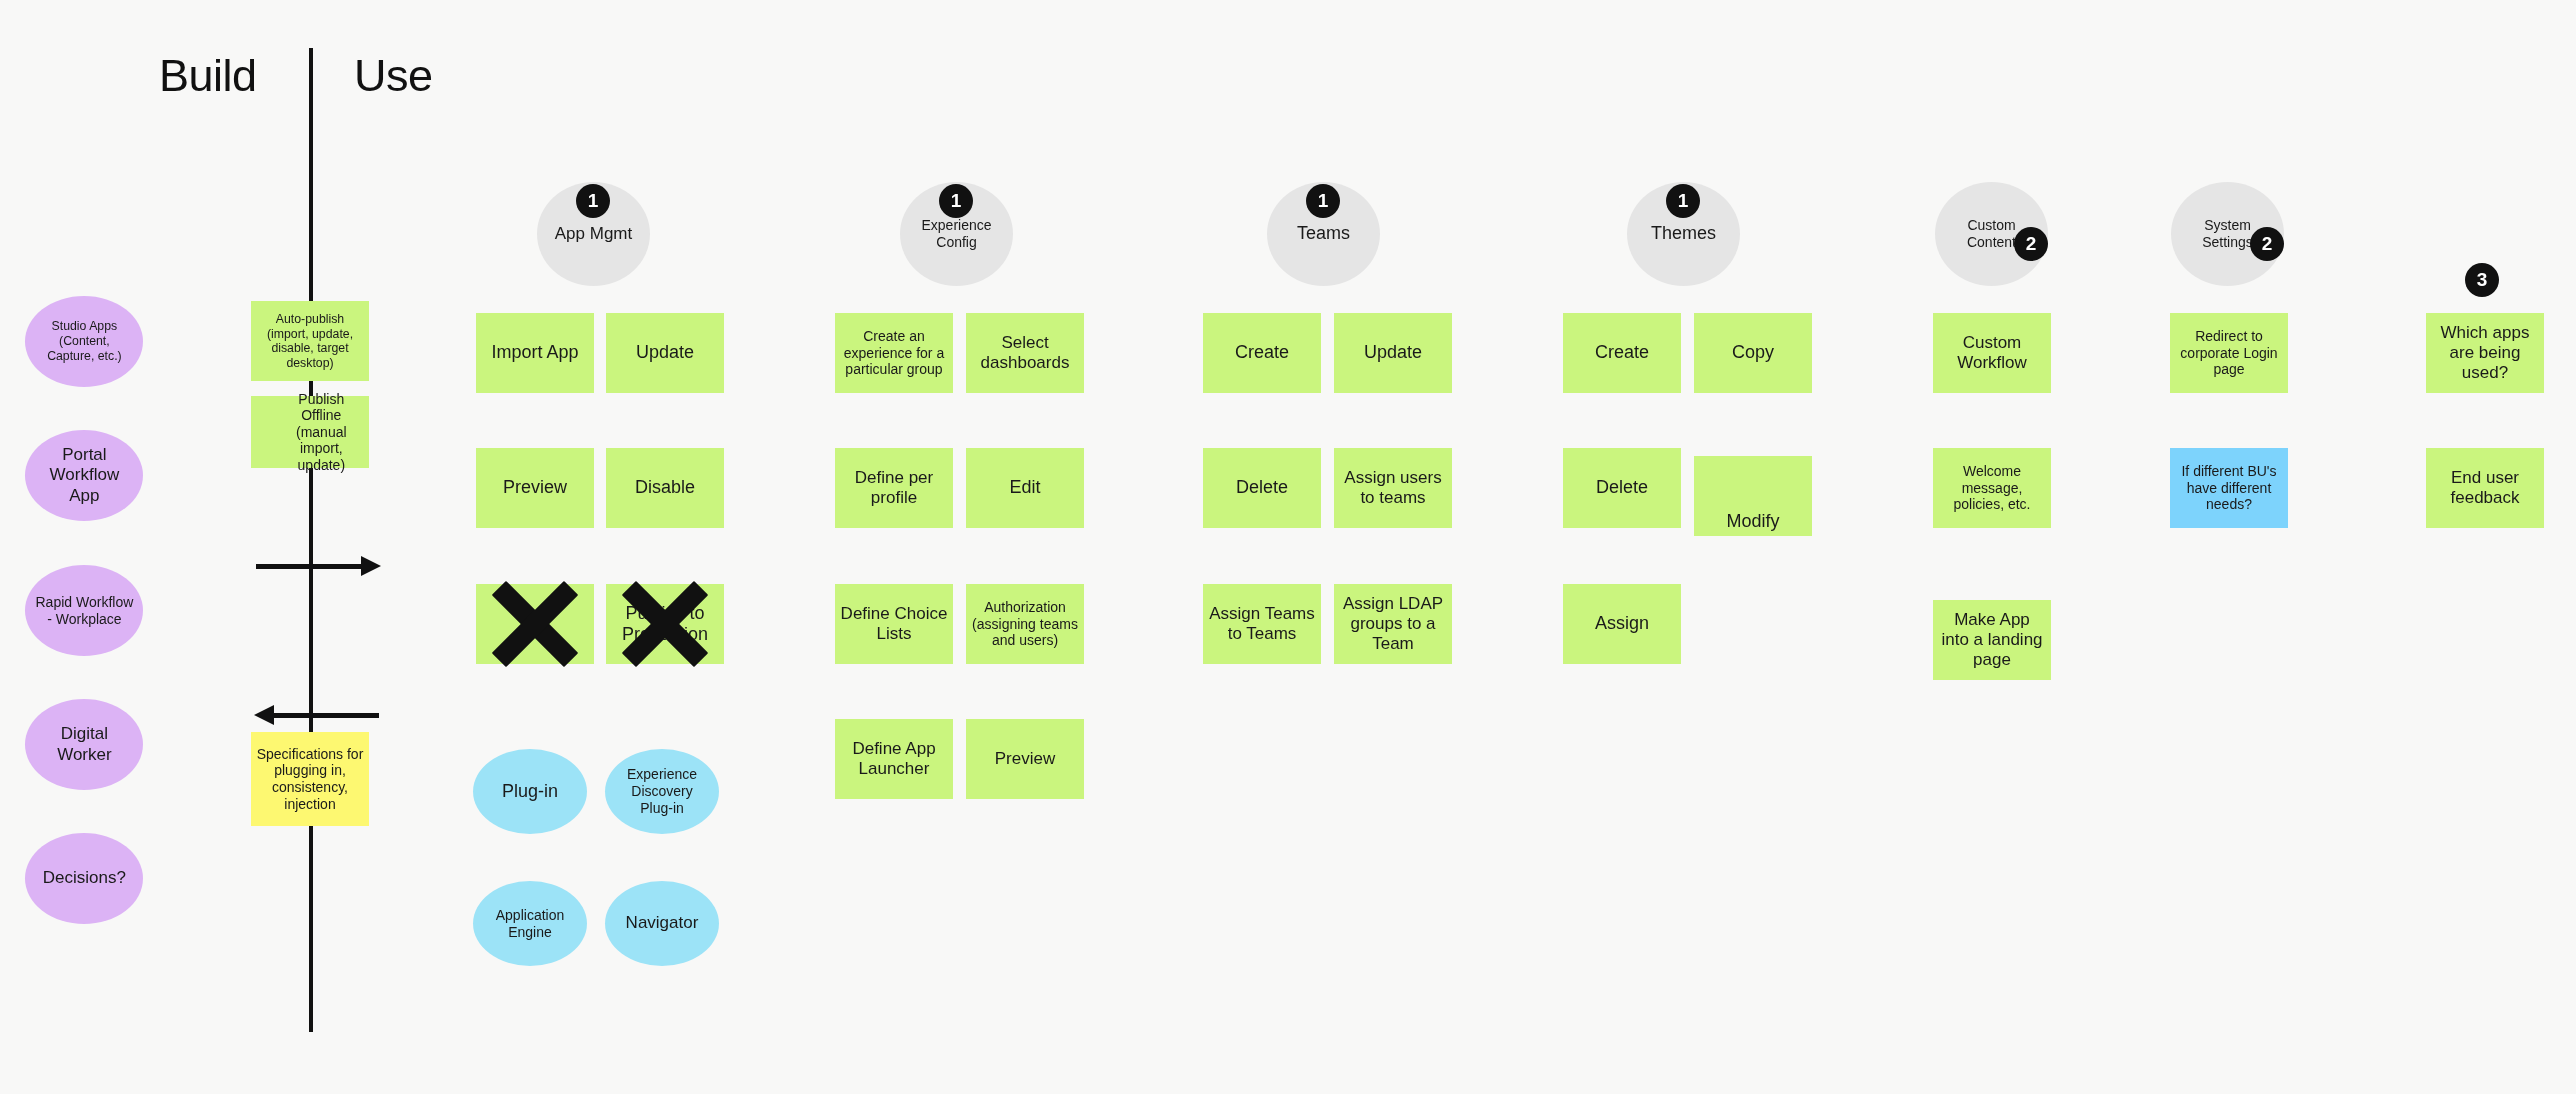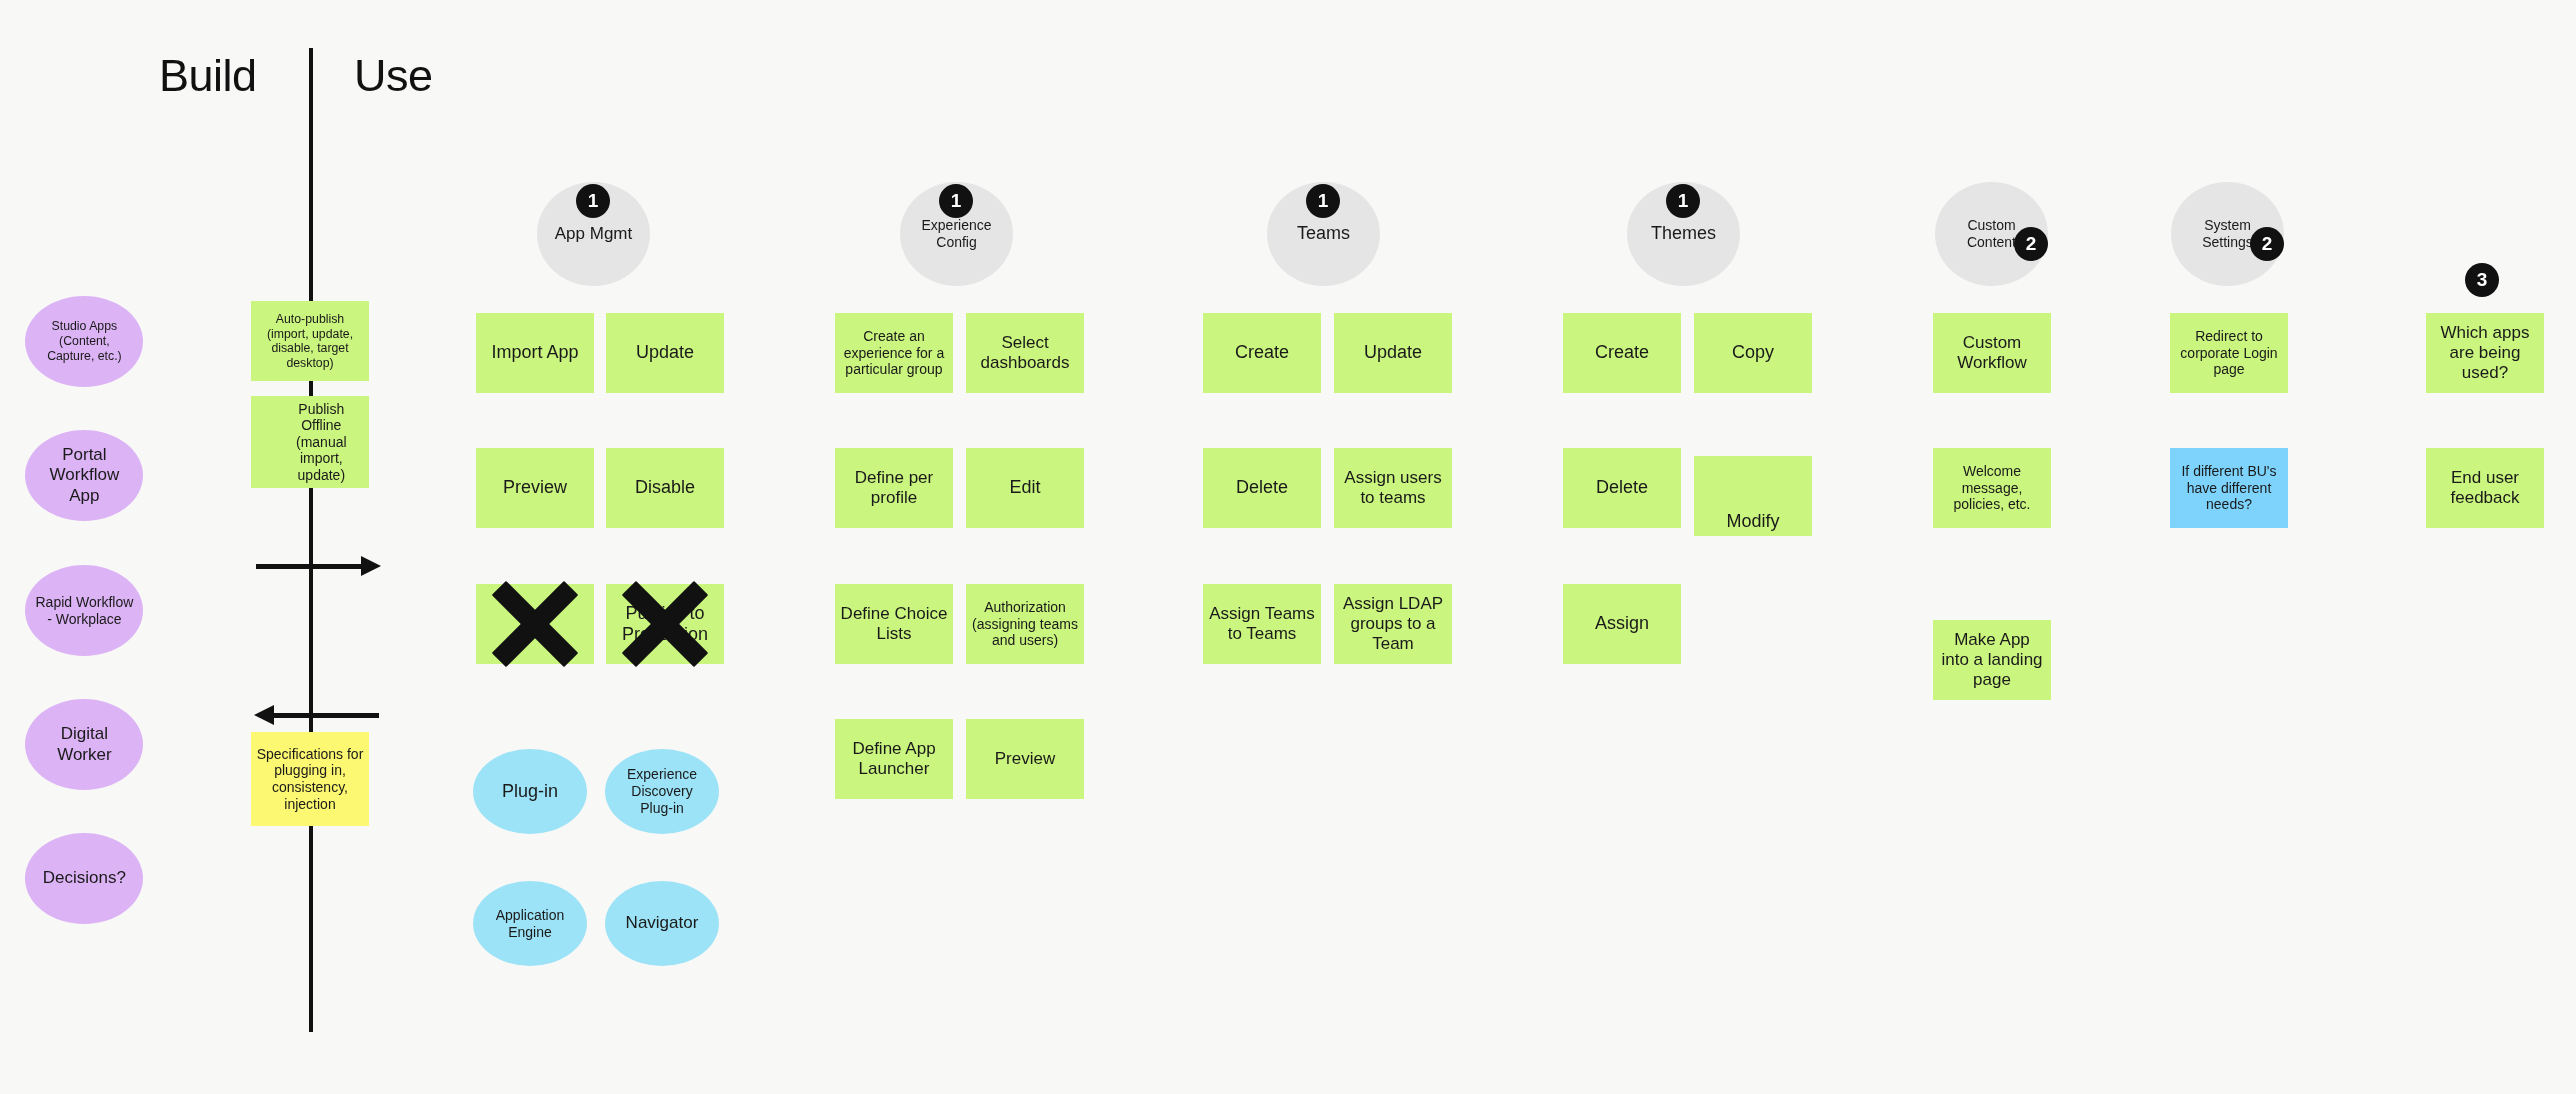--- a/index.html
+++ b/index.html
@@ -151,21 +151,21 @@
   <div class="ellipse purple t19" style="left:25.4px; top:699px; width:118px; height:91px;">
     <span>Digital Worker</span>
   </div>
   <div class="ellipse purple t19" style="left:25.4px; top:833px; width:118px; height:91px;">
     <span>Decisions?</span>
   </div>
 
   <div class="note green t13" style="left:251px; top:301px; width:118px; height:80px;">
     <span>Auto-publish (import, update, disable, target desktop)</span>
   </div>
-  <div class="note green t15" style="left:251px; top:396px; width:118px; height:92px;padding-left:28px;">
+  <div class="note green t15" style="left:251px; top:396px; width:118px; height:72px;padding-left:28px;">
     <span>Publish Offline (manual import, update)</span>
   </div>
   <div class="note yellow t15" style="left:251px; top:732px; width:118px; height:94px;">
     <span>Specifications for plugging in, consistency, injection</span>
   </div>
 
   <div class="arrow-line" style="left:256px; top:564px; width:107px;"></div>
   <div class="arrow-head right" style="left:361px; top:556px;"></div>
 
   <div class="arrow-line" style="left:272px; top:713px; width:107px;"></div>
@@ -297,21 +297,21 @@
     <span>Custom Content</span>
   </div>
   <div class="badge" style="left:2014px; top:227px;">2</div>
 
   <div class="note green t19" style="left:1933px; top:313px; width:118px; height:80px;">
     <span>Custom Workflow</span>
   </div>
   <div class="note green t17" style="left:1933px; top:448px; width:118px; height:80px;">
     <span>Welcome message, policies, etc.</span>
   </div>
-  <div class="note green t19" style="left:1933px; top:620px; width:118px; height:80px;">
+  <div class="note green t19" style="left:1933px; top:600px; width:118px; height:80px;">
     <span>Make App into a landing page</span>
   </div>
 
   <div class="ellipse pink t17" style="left:2171px; top:182px; width:113px; height:104px;">
     <span>System Settings</span>
   </div>
   <div class="badge" style="left:2250px; top:227px;">2</div>
 
   <div class="note green t17" style="left:2170px; top:313px; width:118px; height:80px;">
     <span>Redirect to corporate Login page</span>

